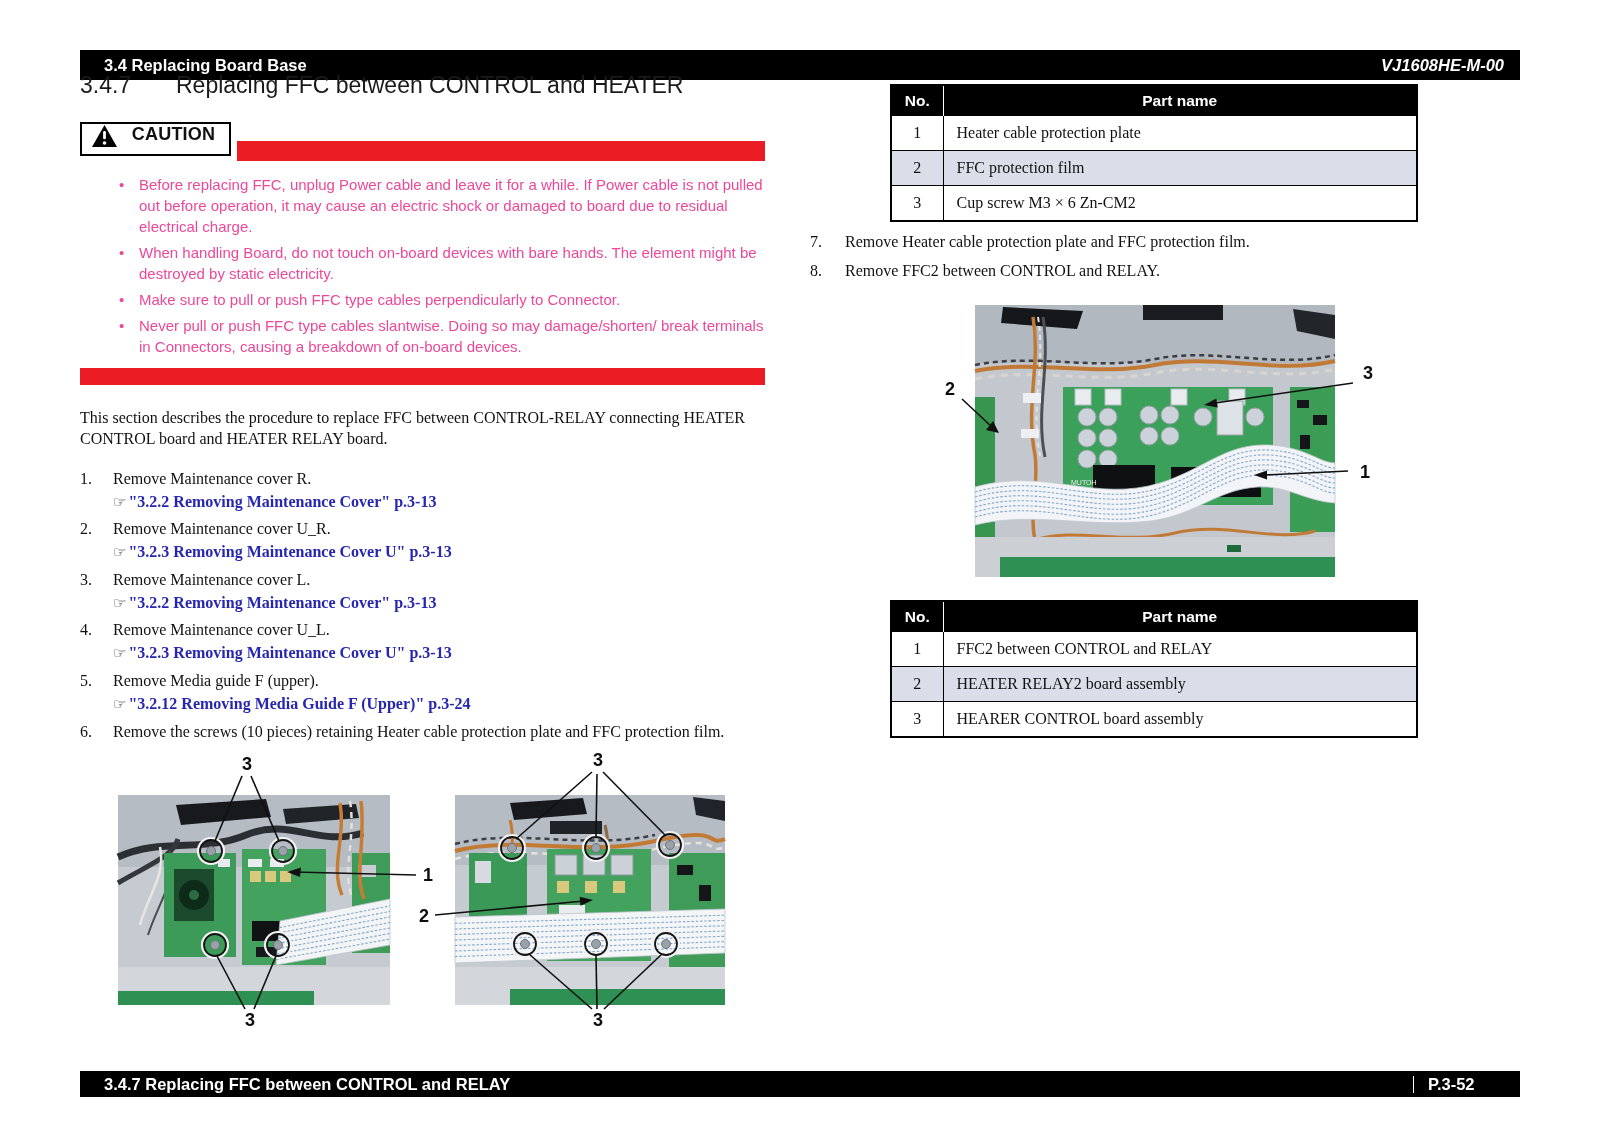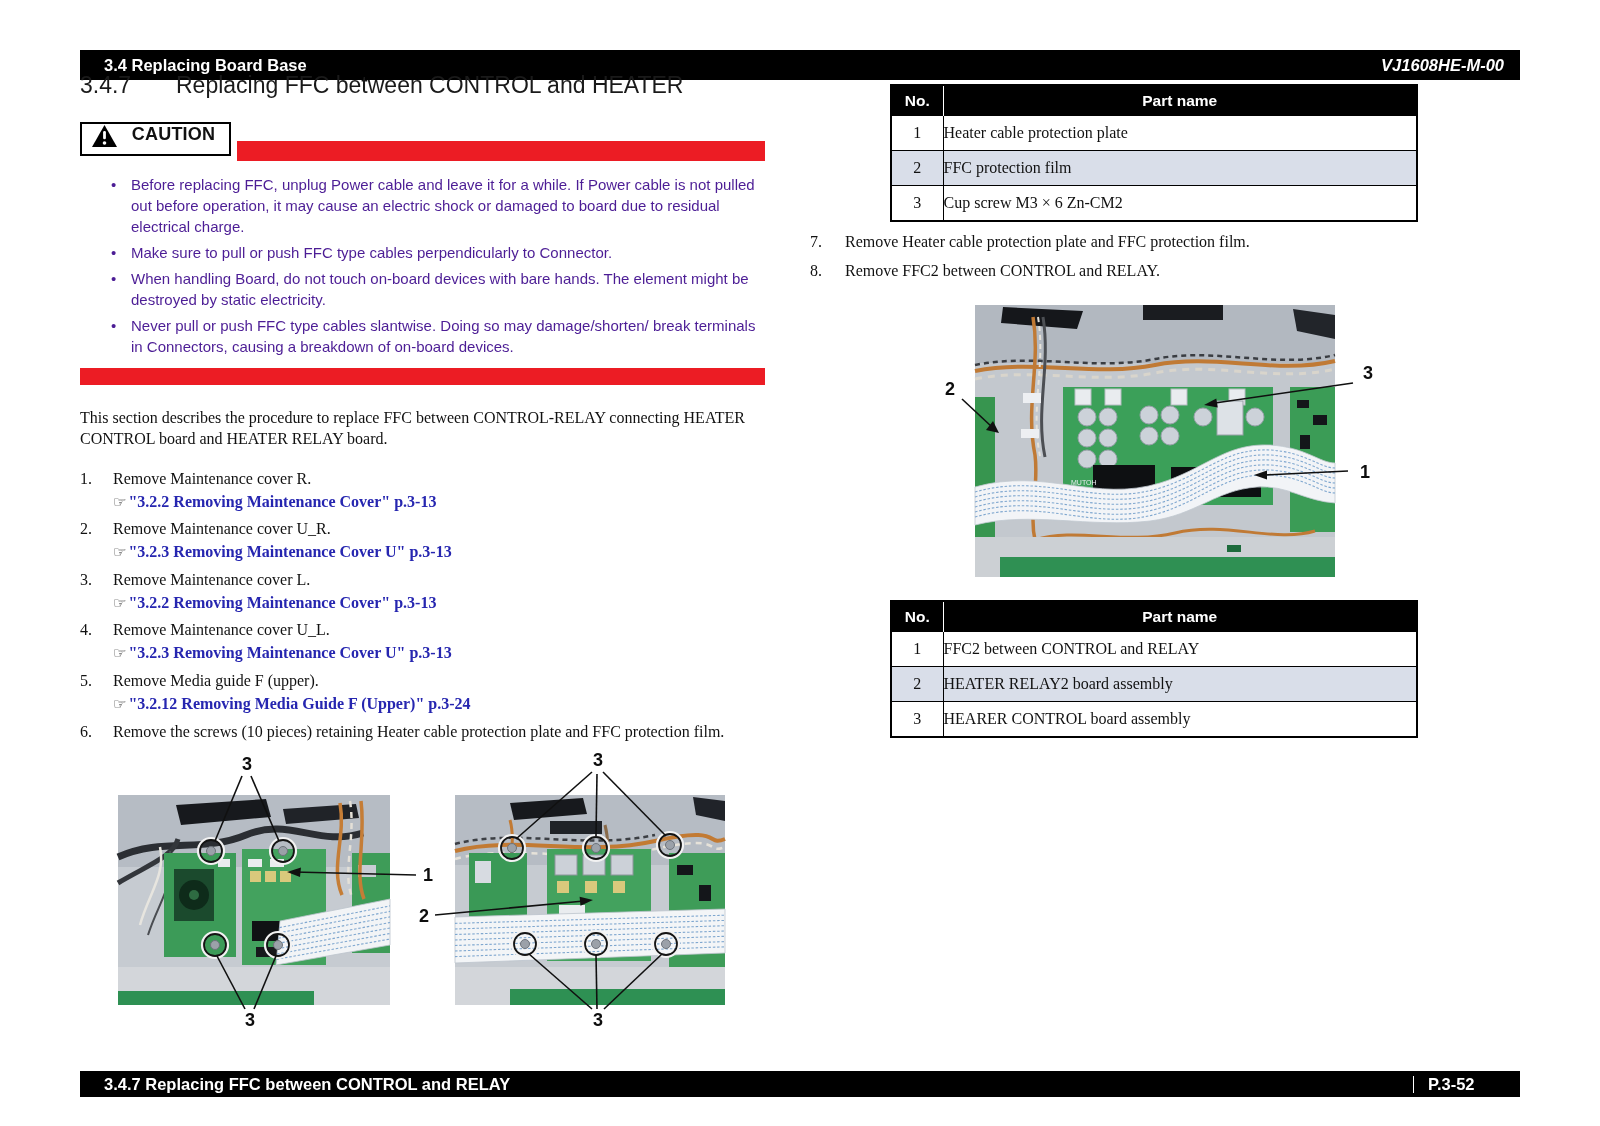--- a/index.html
+++ b/index.html
@@ -24,22 +24,22 @@
 
   
   .caution-box{position:absolute;left:80px;top:122px;width:147px;height:30px;border:2px solid #000;
                display:flex;align-items:flex-start;background:#fff;}
   .caution-box .tri{margin-left:9px;display:flex;}
   .caution-box .cap{flex:1;text-align:center;font-weight:bold;font-size:18px;letter-spacing:0.2px;}
   .red-bar{position:absolute;background:#ec1c24;}
   .red-bar.one{left:237px;top:141px;width:528px;height:20px;}
   .red-bar.two{left:80px;top:368px;width:685px;height:17px;}
 
-  .caution-list{position:absolute;left:108px;top:174px;width:650px;margin:0;padding:0;list-style:none;
-                font-size:15px;line-height:21px;color:#4c1d95;}
+  .caution-list{position:absolute;left:116px;top:174px;width:650px;margin:0;padding:0;list-style:none;
+                font-size:15px;line-height:21px;color:#ec4899;}
   .caution-list li{position:relative;padding-left:23px;margin-bottom:5px;}
   .caution-list li::before{content:"\2022";position:absolute;left:3px;top:0;}
   .intro{position:absolute;left:80px;top:407px;width:668px;font-family:"Liberation Serif",serif;
          font-size:16px;line-height:21px;color:#111;}
 
   .step{position:absolute;left:80px;display:flex;font-family:"Liberation Serif",serif;font-size:16px;line-height:20px;}
   .step .step-num{width:33px;flex:0 0 33px;}
   .step .step-body{flex:1;}
   .step-link-row{margin-top:3px;display:flex;align-items:baseline;}
   .ref-icon{font-family:"DejaVu Sans",sans-serif;font-size:15px;margin-right:2px;color:#222;}
@@ -48,21 +48,21 @@
   .step.right-col .step-num{width:35px;flex:0 0 35px;}
 
   
   table.parts{position:absolute;left:890px;border-collapse:collapse;border:2px solid #000;
               width:526px;table-layout:fixed;}
   table.parts th{background:#000;color:#fff;font-family:"Liberation Sans",sans-serif;
                  font-weight:bold;font-size:15.5px;height:27px;text-align:center;}
   table.parts th.no-col{border-right:1px solid #fff;}
   table.parts td{border:1px solid #000;font-family:"Liberation Serif",serif;font-size:16px;height:32px;}
   table.parts td.no{text-align:center;}
-  table.parts td.part{padding-left:0;}
+  table.parts td.part{padding-left:13px;}
   table.parts tr.shade td{background:#d9dee9;}
   table.t1{top:84px;} table.t2{top:600px;}
 
   svg text.callout{font-family:"Liberation Sans",sans-serif;font-weight:bold;font-size:18px;fill:#0d0d0d;}
   svg .cline{stroke:#101010;stroke-width:1.6;fill:none;}
   svg .ring-halo{stroke:#f2f2f2;stroke-width:3.2;fill:none;}
   svg .ring{stroke:#141414;stroke-width:1.8;fill:none;}
   svg .ffc-stripe{stroke:#7fa7cf;stroke-width:1.1;fill:none;stroke-dasharray:2.5 1.8;}
 </style>
 </head>
@@ -87,22 +87,22 @@
         <rect x="12.1" y="7" width="2.8" height="8.2" rx="1.3" fill="#fff"></rect>
         <circle cx="13.5" cy="19" r="1.8" fill="#fff"></circle>
       </svg>
     </span>
     <span class="cap">CAUTION</span>
   </div>
   <div class="red-bar one"></div>
 
   <ul class="caution-list">
     <li><span>Before replacing FFC, unplug Power cable and leave it for a while. If Power cable is not pulled out before operation, it may cause an electric shock or damaged to board due to residual electrical charge.</span></li>
+    <li><span>When handling Board, do not touch on-board devices with bare hands. The element might be destroyed by static electricity.</span></li>
     <li><span>Make sure to pull or push FFC type cables perpendicularly to Connector.</span></li>
-    <li><span>When handling Board, do not touch on-board devices with bare hands. The element might be destroyed by static electricity.</span></li>
     <li><span>Never pull or push FFC type cables slantwise. Doing so may damage/shorten/ break terminals in Connectors, causing a breakdown of on-board devices.</span></li>
   </ul>
   <div class="red-bar two"></div>
 
   <div class="intro">This section describes the procedure to replace FFC between CONTROL-RELAY connecting HEATER CONTROL board and HEATER RELAY board.</div>
 
   <div class="step" style="top:469px;width:690px;">
     <span class="step-num">1.</span>
     <div class="step-body">
       <div>Remove Maintenance cover R.</div>

